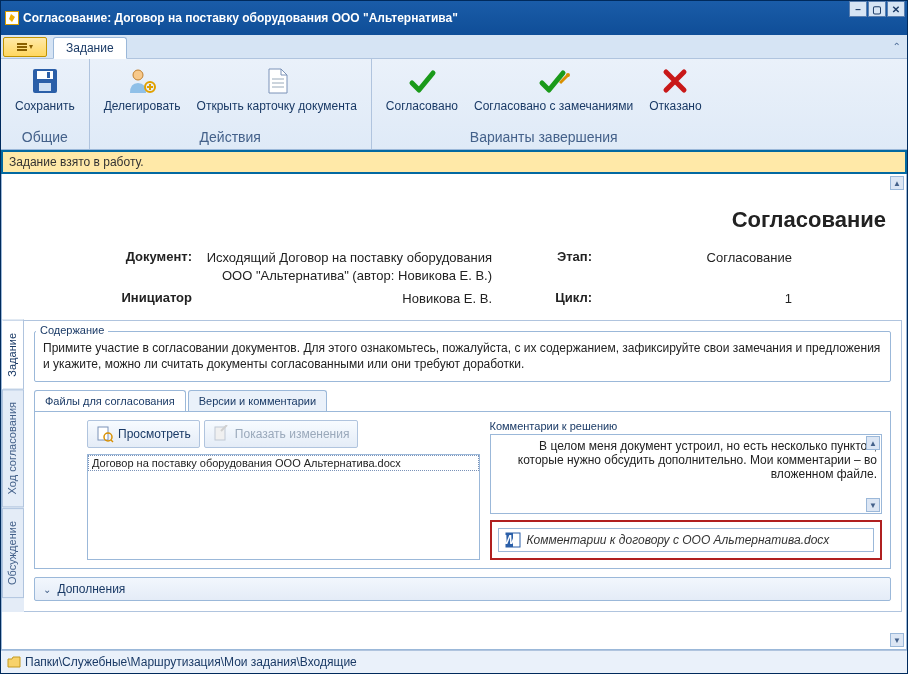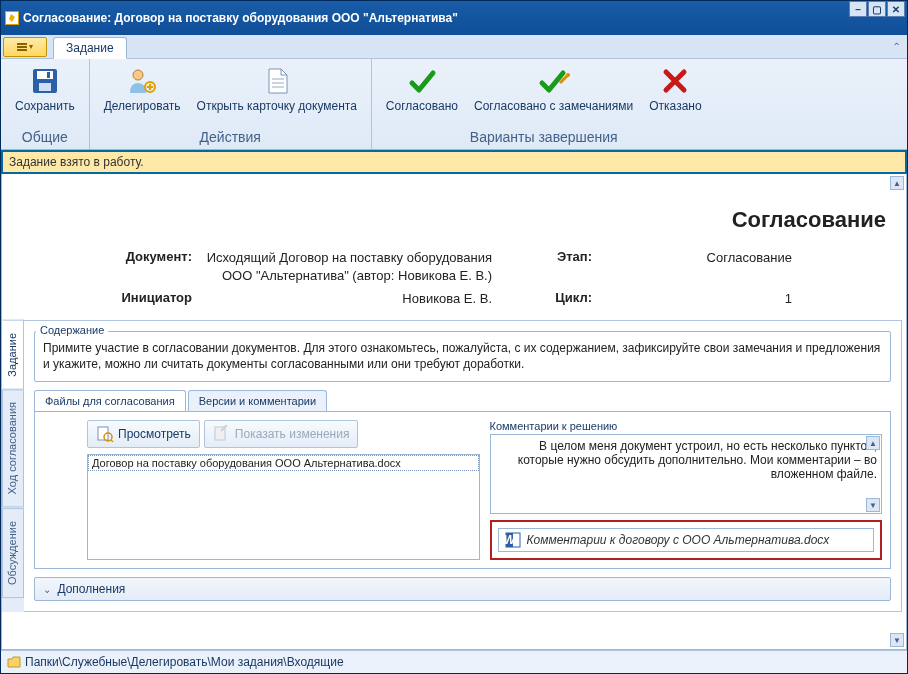--- a/index.html
+++ b/index.html
@@ -289,15 +289,15 @@
       <div class="scroll-down">▼</div>
     </div>
   </div>
 
   <div class="breadcrumb">
     <span class="folder-icon">
       <svg width="14" height="12" viewBox="0 0 14 12">
           <path d="M1 3 L5 3 L6 1 L13 1 L13 11 L1 11 Z" fill="#f7d26b" stroke="#c49a20"></path>
         </svg>
     </span>
-    <span>Папки\Служебные\Делегировать\Мои задания\Входящие</span>
+    <span>Папки\Служебные\Маршрутизация\Мои задания\Входящие</span>
   </div>
 </div>
 
 </body></html>

